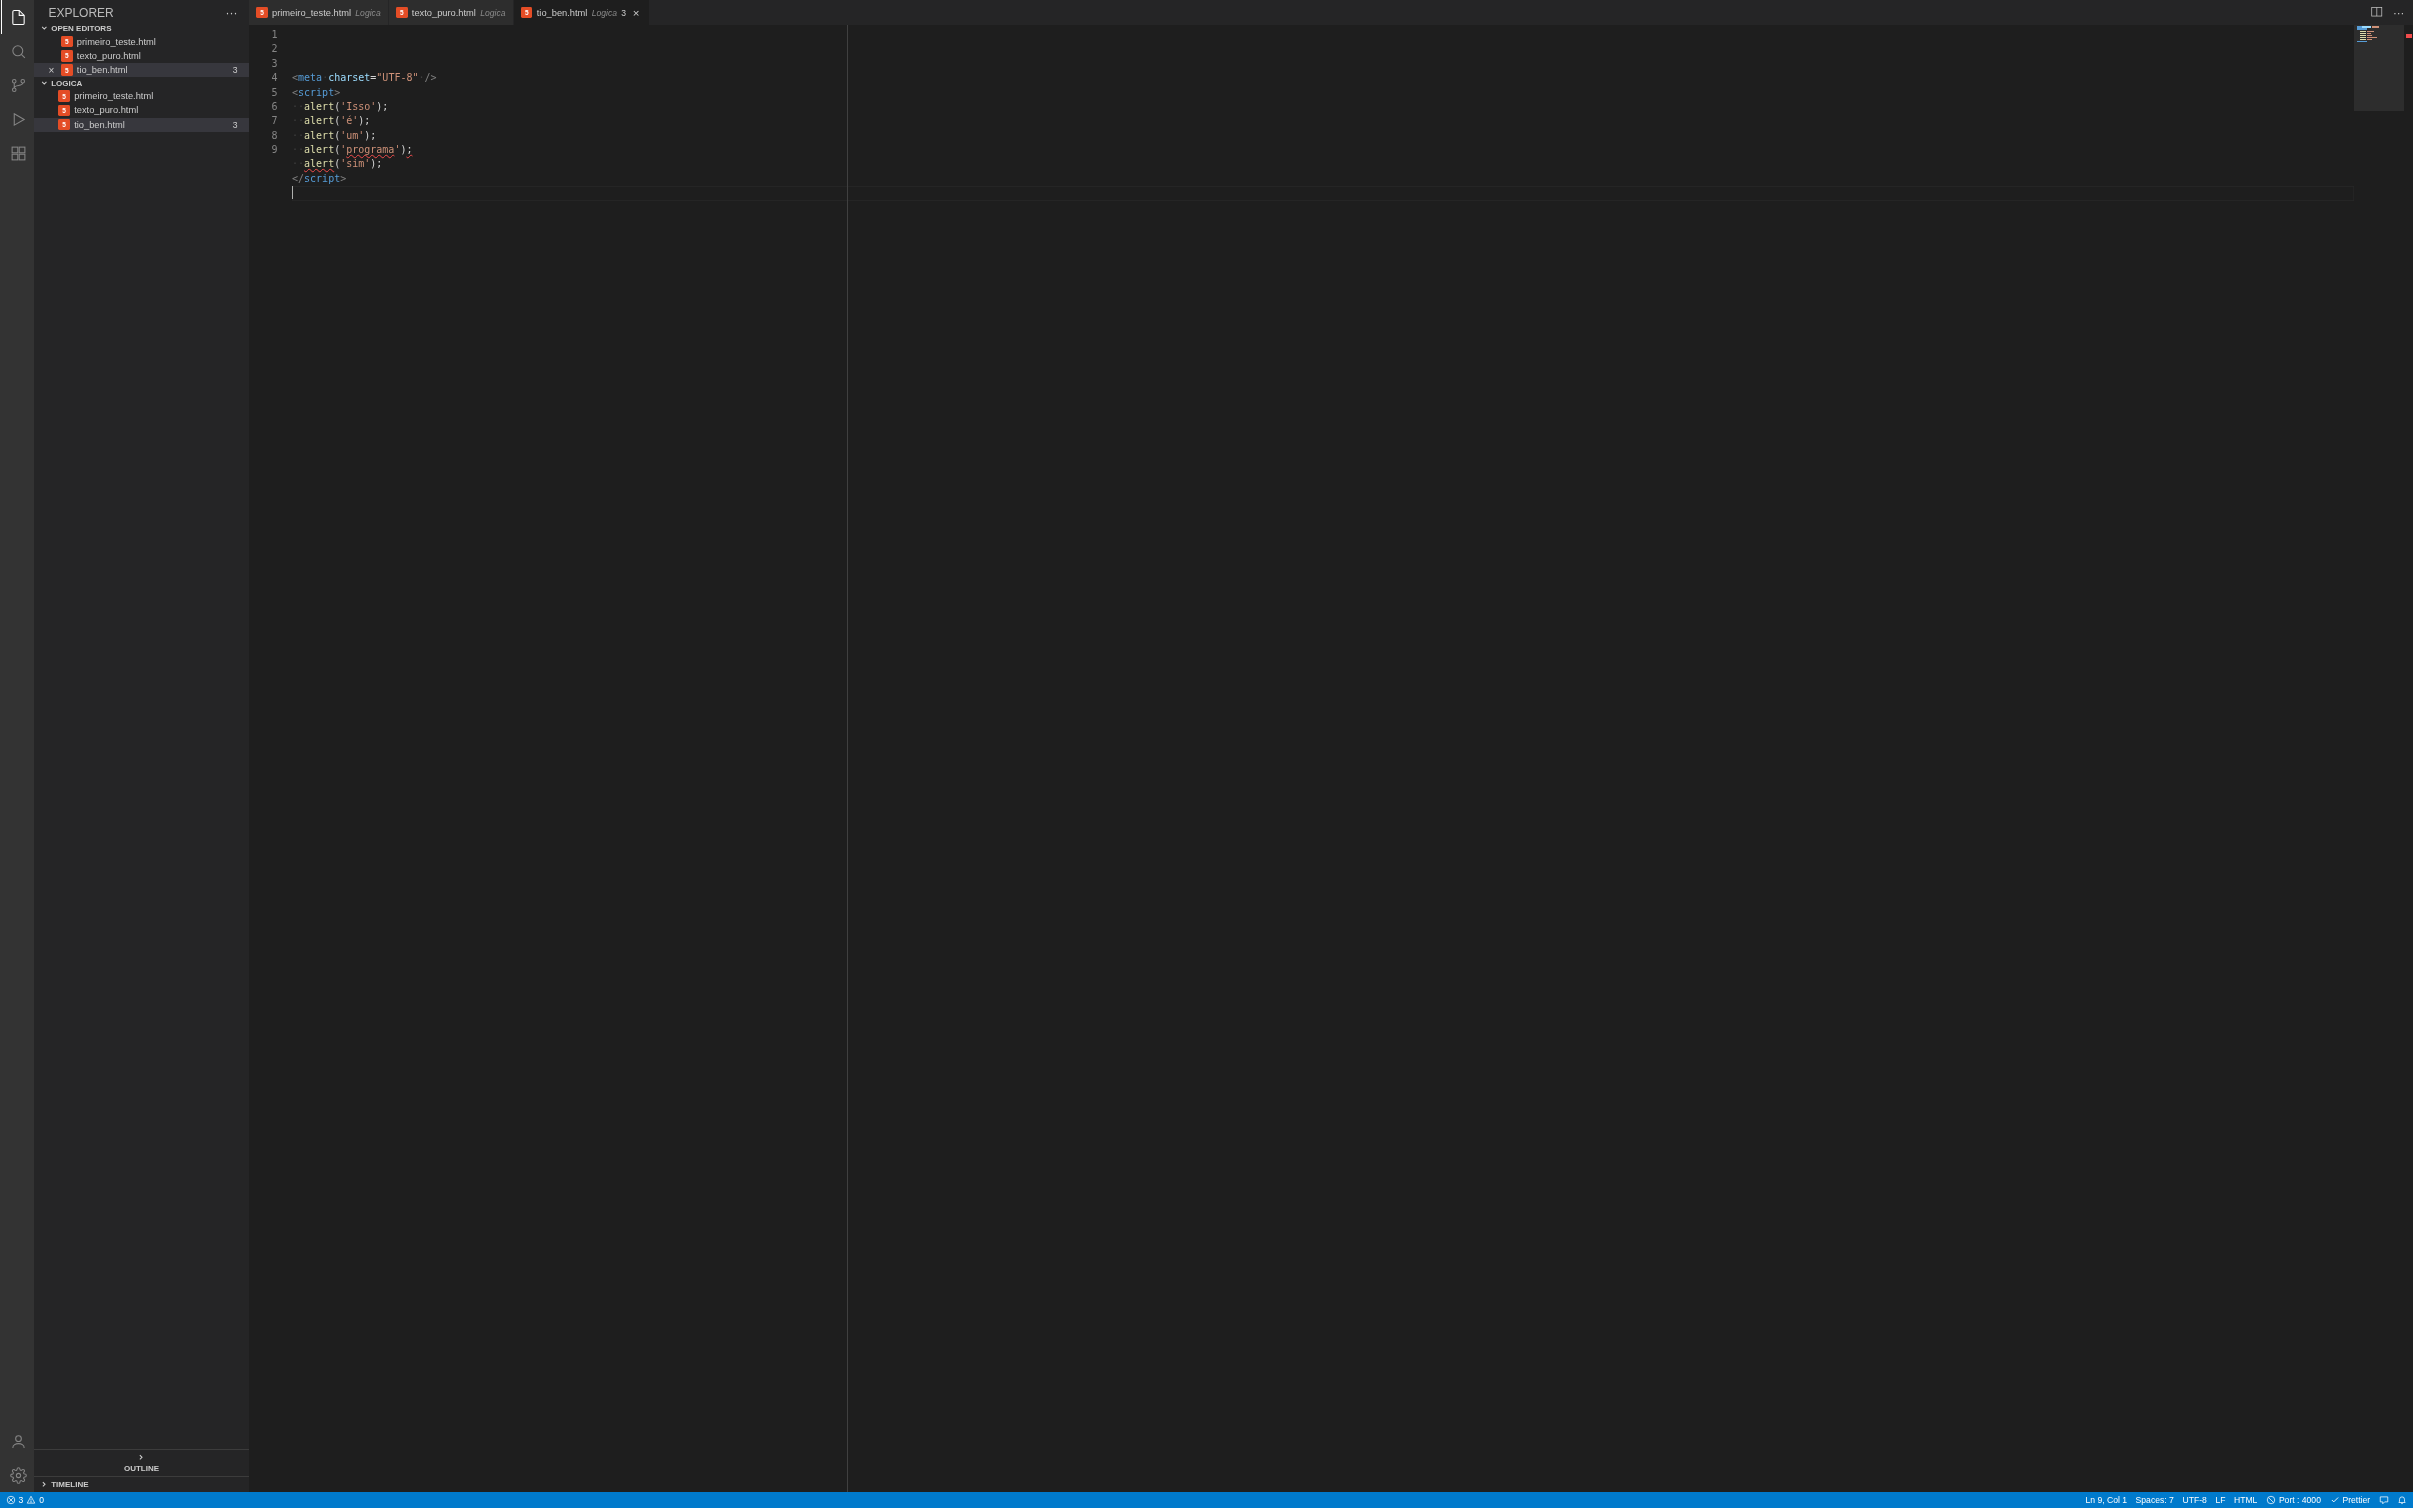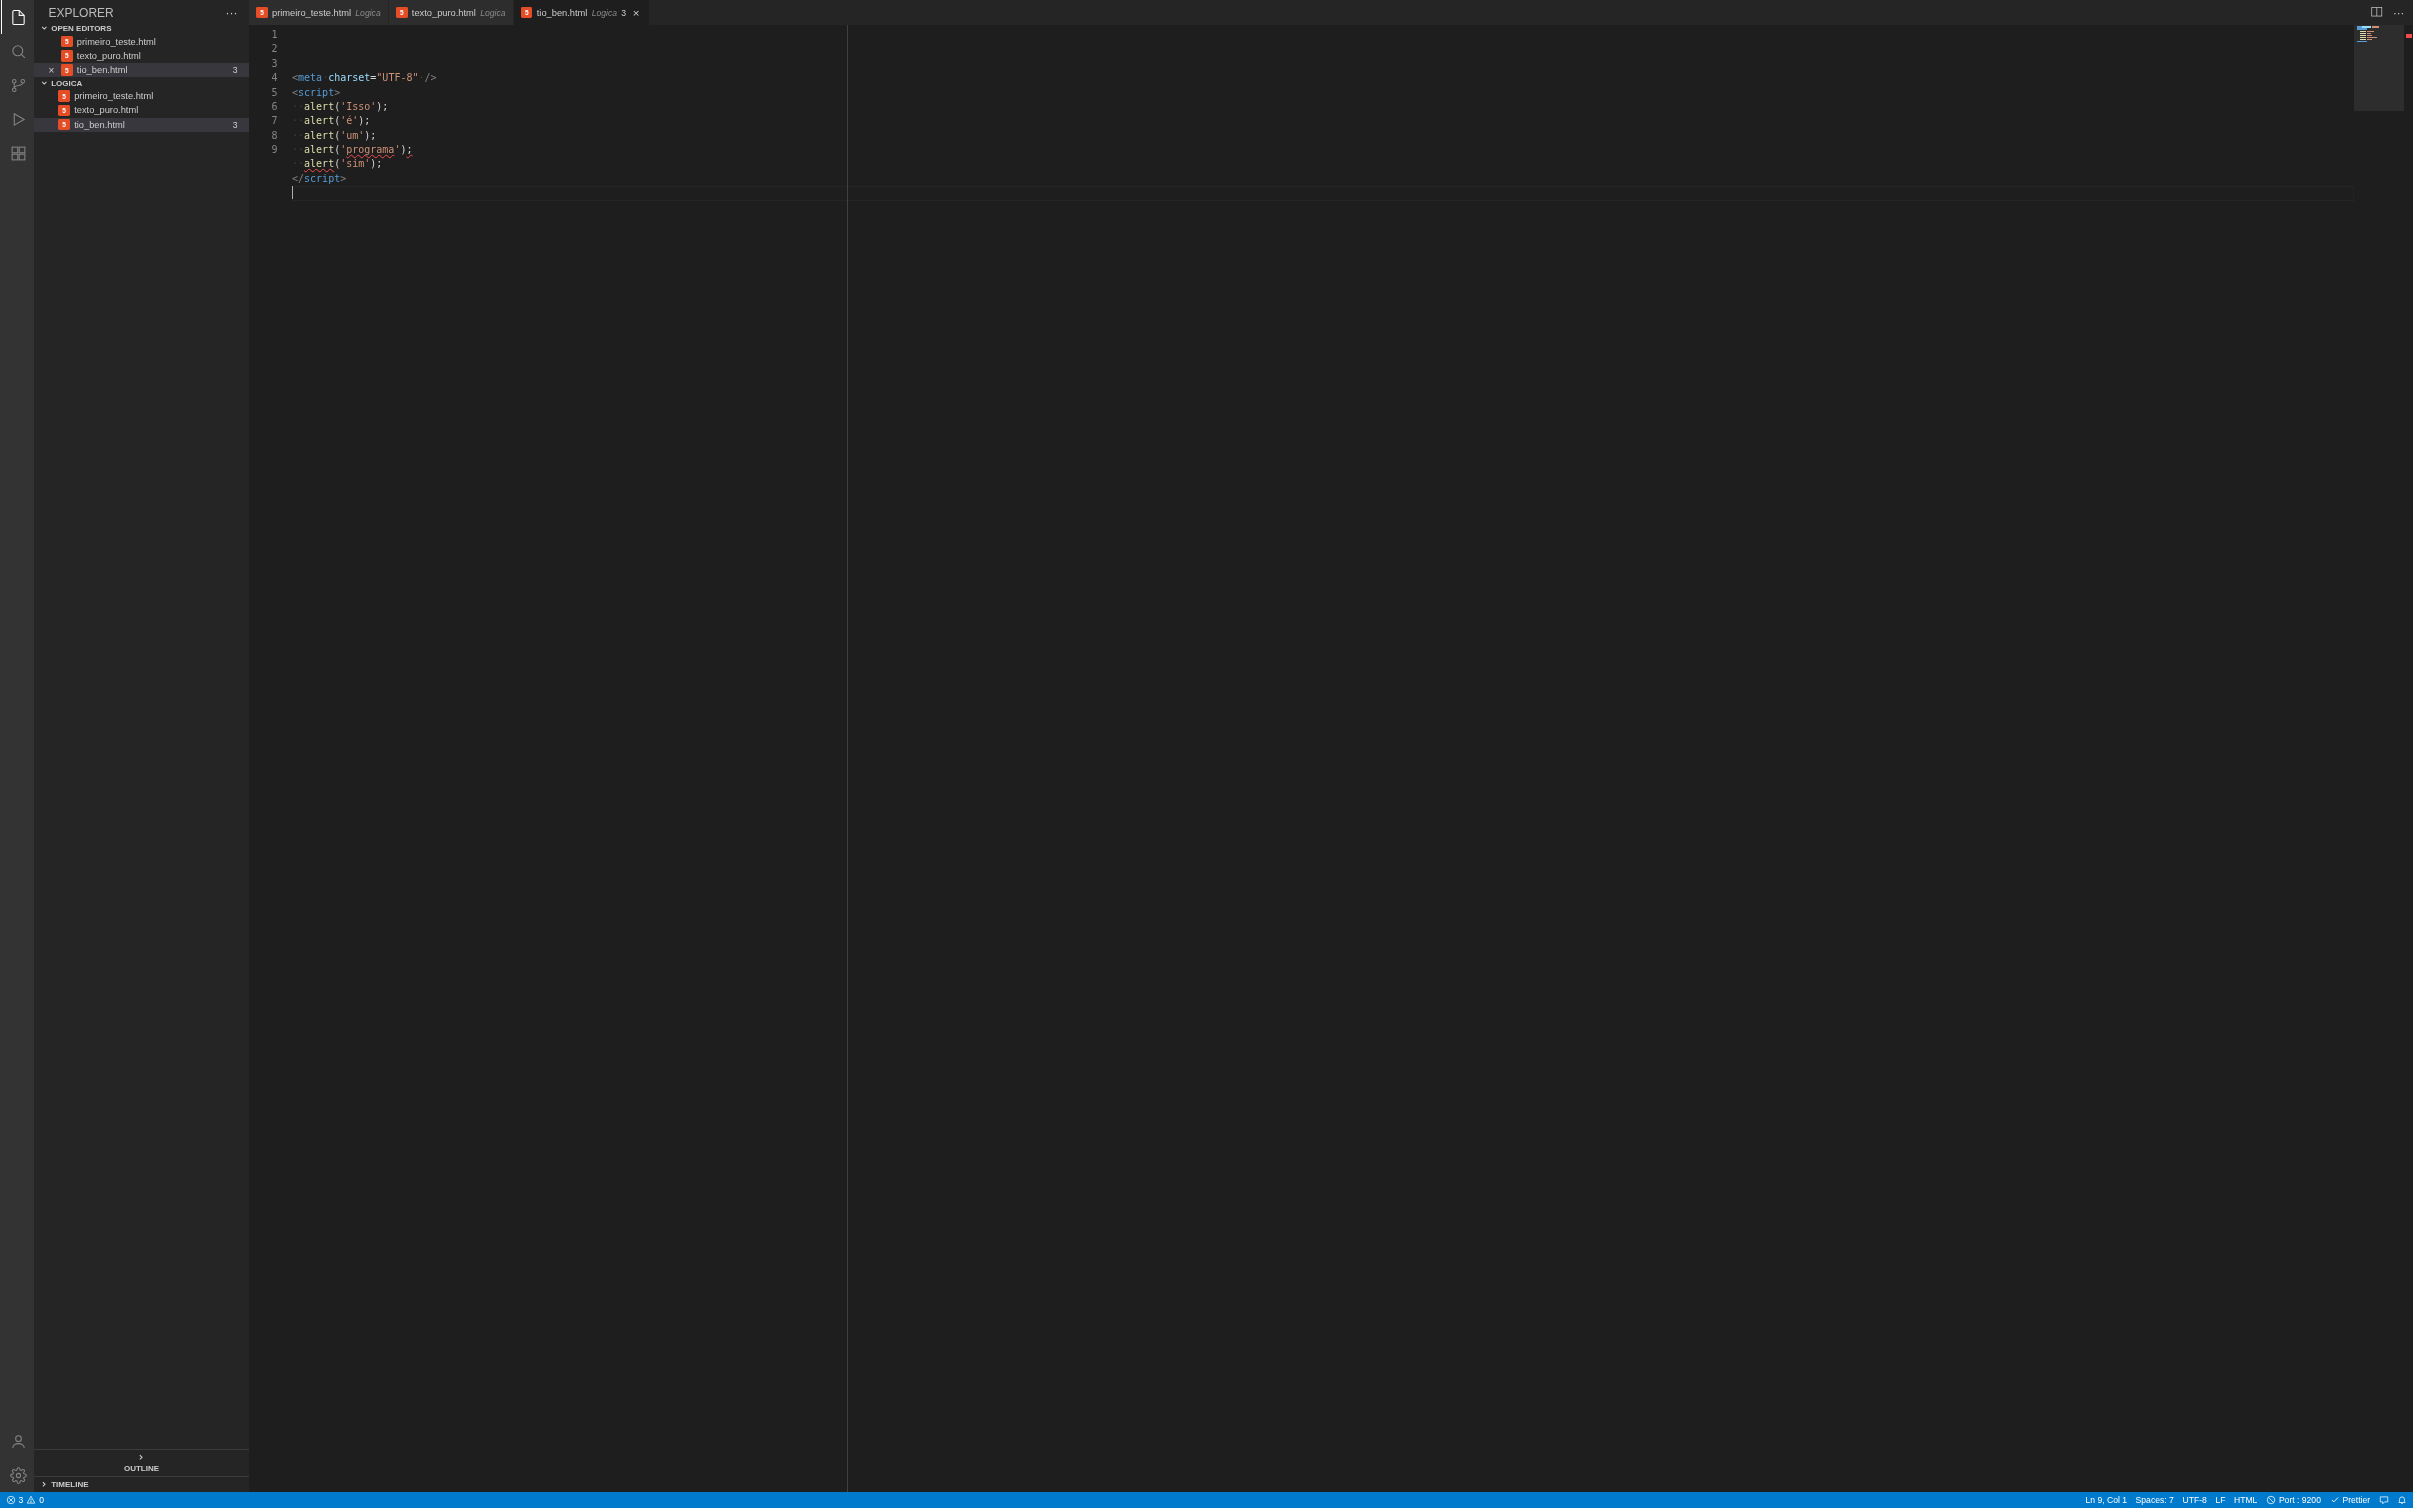--- a/index.html
+++ b/index.html
@@ -447,21 +447,21 @@
         <span>LF</span>
       </div>
     <div class="status-item">
         <span>HTML</span>
       </div>
     <div class="status-item">
       <svg viewBox="0 0 16 16" fill="none" stroke="currentColor" stroke-width="1.2">
           <circle cx="8" cy="8" r="6"></circle>
           <line x1="4" y1="4" x2="12" y2="12"></line>
         </svg>
-      <span>Port : 9200</span>
+      <span>Port : 4000</span>
     </div>
     <div class="status-item">
       <svg viewBox="0 0 16 16" fill="none" stroke="currentColor" stroke-width="1.5">
           <path d="M3 8l3 3 7-7"></path>
         </svg>
       <span>Prettier</span>
     </div>
     <div class="status-item">
       <svg viewBox="0 0 16 16" fill="none" stroke="currentColor" stroke-width="1.2">
           <path d="M2 3h12v8H9l-3 3v-3H2z"></path>

